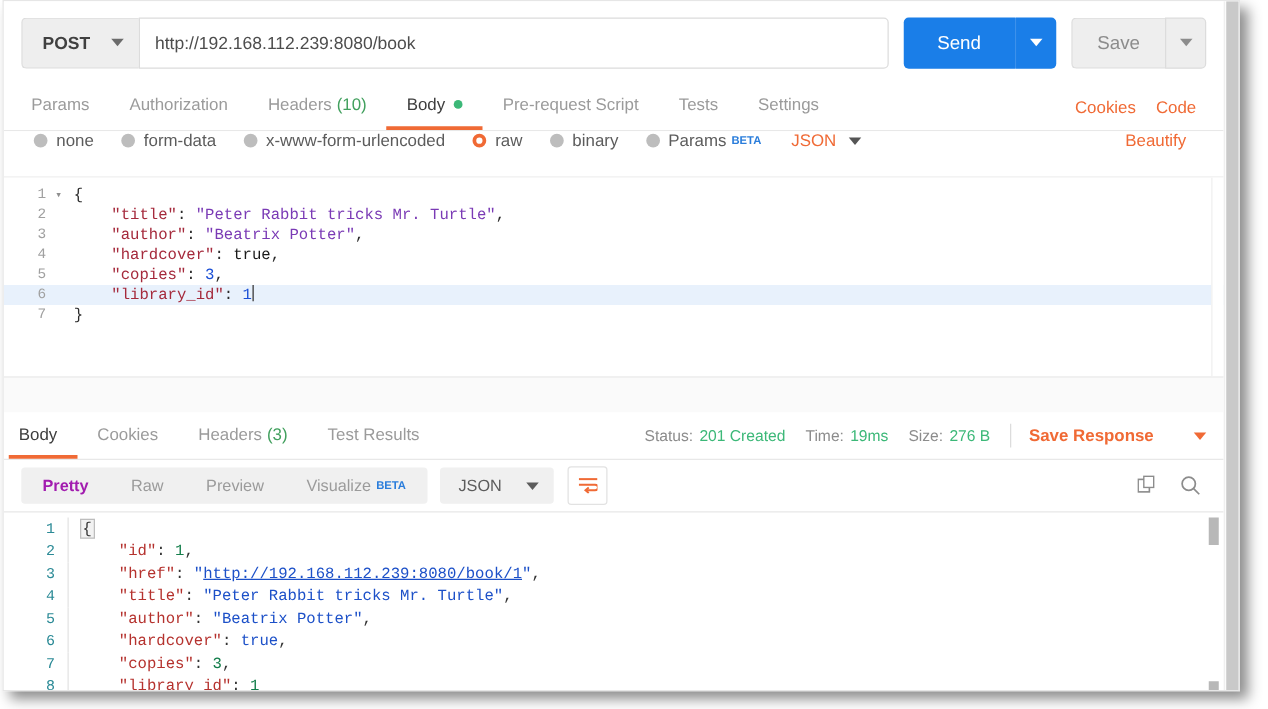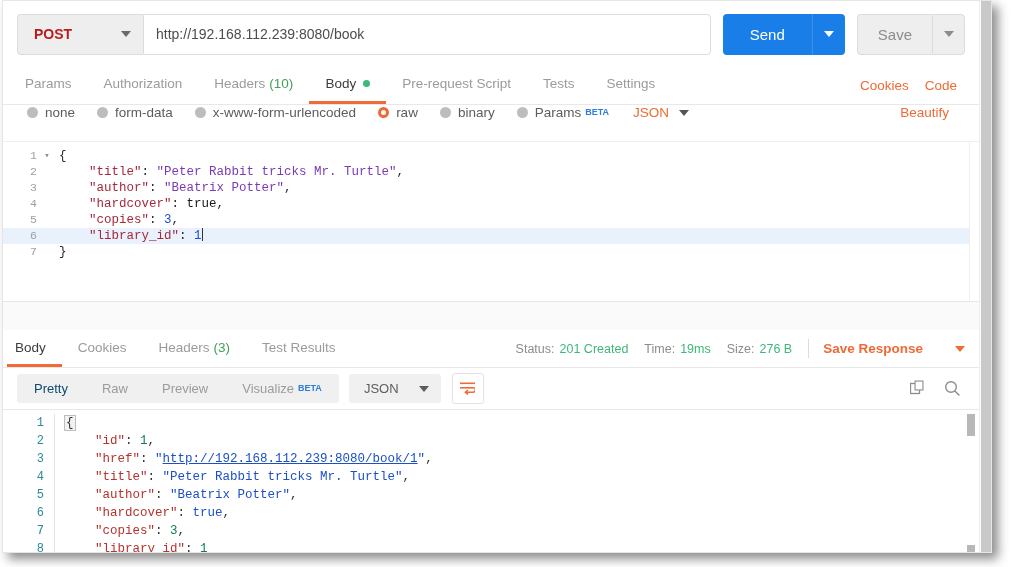--- a/index.html
+++ b/index.html
@@ -66,30 +66,30 @@
     align-items: center;
     padding: 11px 14px 10px 14px;
     background: #ffffff;
     box-sizing: border-box;
     height: 65px;
   }
   .method-select {
     display: flex;
     align-items: center;
     justify-content: space-between;
-    width: 126px;
+    width: 94px;
     height: 41px;
     padding: 0 12px 0 16px;
     background: #eeeeee;
     border: 1px solid #dcdcdc;
     border-right: none;
     border-radius: 4px 0 0 4px;
     box-sizing: border-box;
     font-size: 14px;
-    color: #b91c1c;
+    color: #404040;
     cursor: pointer;
     font-weight: 600;
   }
   .caret-down {
     width: 0; height: 0;
     border-left: 5px solid transparent;
     border-right: 5px solid transparent;
     border-top: 6px solid #6b6b6b;
     margin-left: 8px;
   }
@@ -352,21 +352,21 @@
     height: 29px;
     align-items: stretch;
   }
   .seg-item {
     display: flex; align-items: center;
     padding: 0 17px;
     font-size: 13px;
     color: #9b9b9b;
     cursor: pointer;
   }
-  .seg-item.active { color: #0c4a6e; font-weight: 400; }
+  .seg-item.active { color: #a21caf; font-weight: 700; }
   .format-select {
     display: flex; align-items: center;
     background: #f0f0f0;
     border-radius: 3px;
     height: 29px;
     padding: 0 12px 0 15px;
     margin-left: 10px;
     font-size: 13px;
     color: #5c5c5c;
     cursor: pointer;

